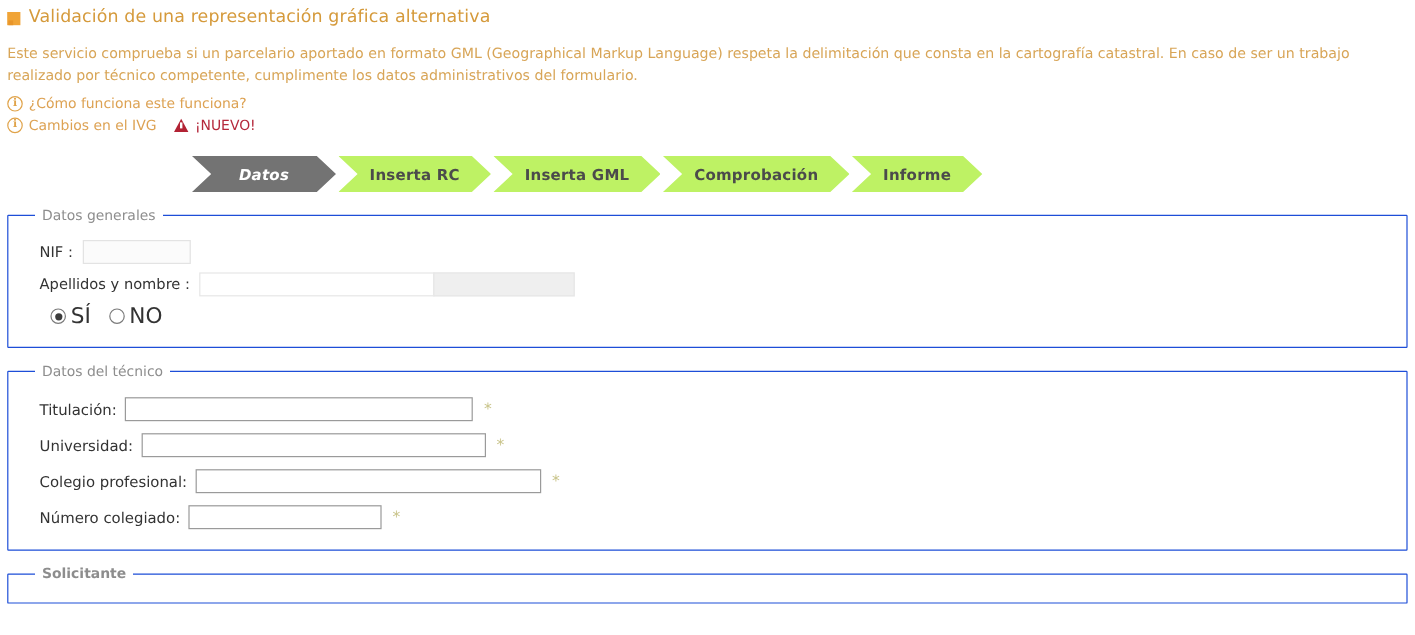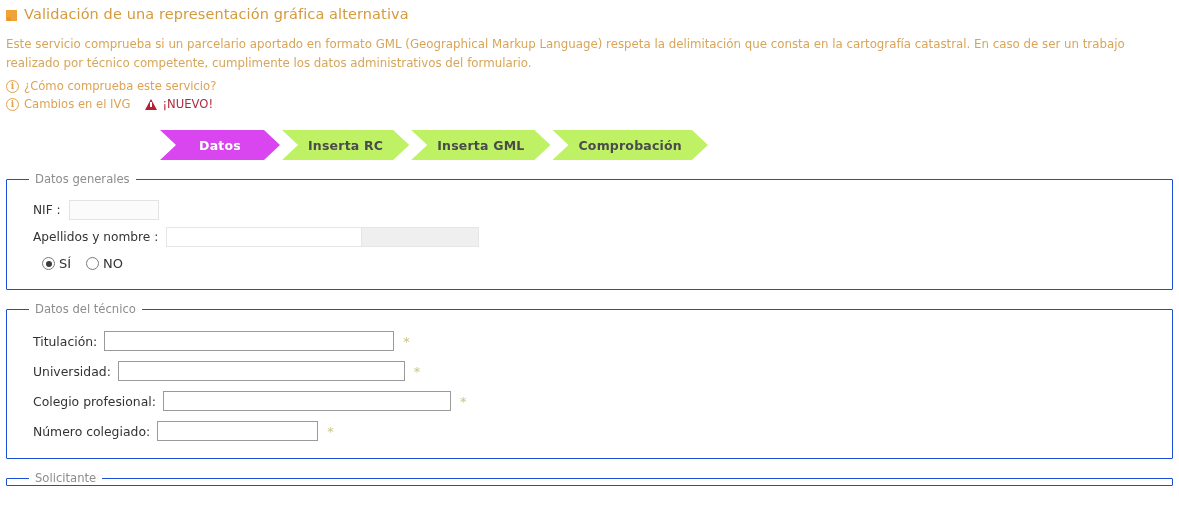--- a/index.html
+++ b/index.html
@@ -131,23 +131,24 @@
     font-size: 12.5px;
     margin-right: 2px;
     padding: 0 26px 0 26px;
     min-width: 104px;
     box-sizing: border-box;
     clip-path: polygon(0 0, calc(100% - 16px) 0, 100% 50%, calc(100% - 16px) 100%, 0 100%, 16px 50%);
     cursor: pointer;
     letter-spacing: .2px;
   }
   .step.active {
-    background: #d946ef;
+    background: #737373;
     color: #ffffff;
     min-width: 120px;
+    font-style: italic;
   }
   .step-label { white-space: nowrap; }
 
   
   .fs {
     margin: 12px 6px 0 6px;
     border: 1px solid #1d4ed8;
     border-radius: 1px;
     padding: 0 0 12px 0;
     box-sizing: border-box;
@@ -222,56 +223,56 @@
     content: "";
     position: absolute;
     left: 2.5px;
     top: 2.5px;
     width: 6px;
     height: 6px;
     border-radius: 50%;
     background: #3c3c3c;
   }
   .radio-label {
-    font-size: 13px;
+    font-size: 18px;
     color: #333333;
     margin-right: 11px;
     cursor: pointer;
   }
 
   
   .tec-row { height: 30px; }
   .tec-label {
     font-size: 12.4px;
     color: #333;
     white-space: nowrap;
   }
   .tec-input { margin-left: 7px; height: 21px; }
   .req-star {
     color: #c9c48a;
     font-size: 13px;
     margin-left: 9px;
     line-height: 1;
   }
 
-  .fs-solicitante { padding-bottom: 0; }
+  .fs-solicitante { padding-bottom: 17px; font-weight: bold; }
 </style>
 </head>
 <body>
 
 <div class="page-header">
   <span class="header-square"></span>
   <span class="page-title">Validación de una representación gráfica alternativa</span>
 </div>
 
 <div class="intro">Este servicio comprueba si un parcelario aportado en formato GML (Geographical Markup Language) respeta la delimitación que consta en la cartografía catastral. En caso de ser un trabajo realizado por técnico competente, cumplimente los datos administrativos del formulario.</div>
 
 <div class="link-row">
   <span class="info-icon">i</span>
-  <a class="svc-link">¿Cómo comprueba este servicio?</a>
+  <a class="svc-link">¿Cómo funciona este funciona?</a>
 </div>
 
 <div class="link-row second">
   <span class="info-icon">i</span>
   <a class="svc-link">Cambios en el IVG</a>
   <span class="warn-icon"></span>
   <span class="new-badge">¡NUEVO!</span>
 </div>
 
 <div class="steps">
@@ -279,20 +280,23 @@
     <span class="step-label">Datos</span>
   </div>
   <div class="step">
     <span class="step-label">Inserta RC</span>
   </div>
   <div class="step">
     <span class="step-label">Inserta GML</span>
   </div>
   <div class="step">
     <span class="step-label">Comprobación</span>
+  </div>
+  <div class="step">
+    <span class="step-label">Informe</span>
   </div>
 </div>
 
 <fieldset class="fs">
   <legend>Datos generales</legend>
   <div class="fs-body">
 
     <div class="row">
       <span class="row-label">NIF :</span>
       <input type="text" class="nif-input inp-disabled" value="" style="">

